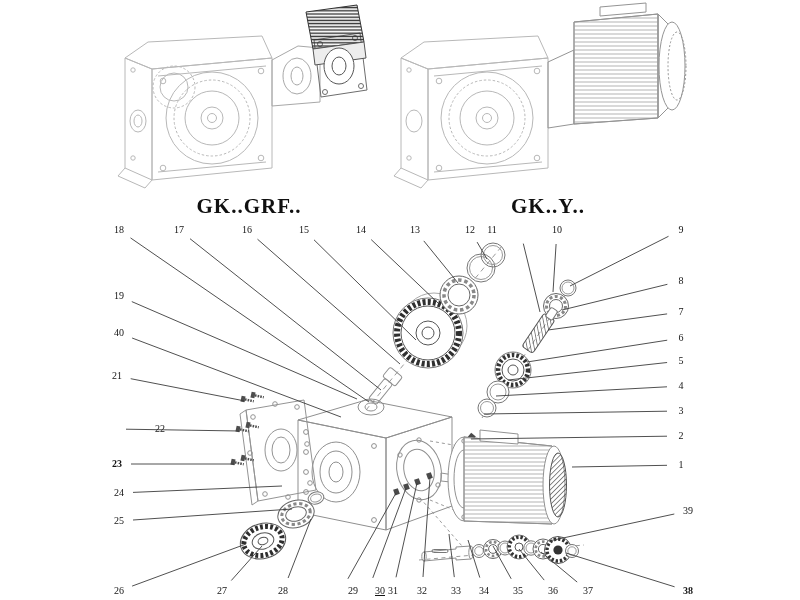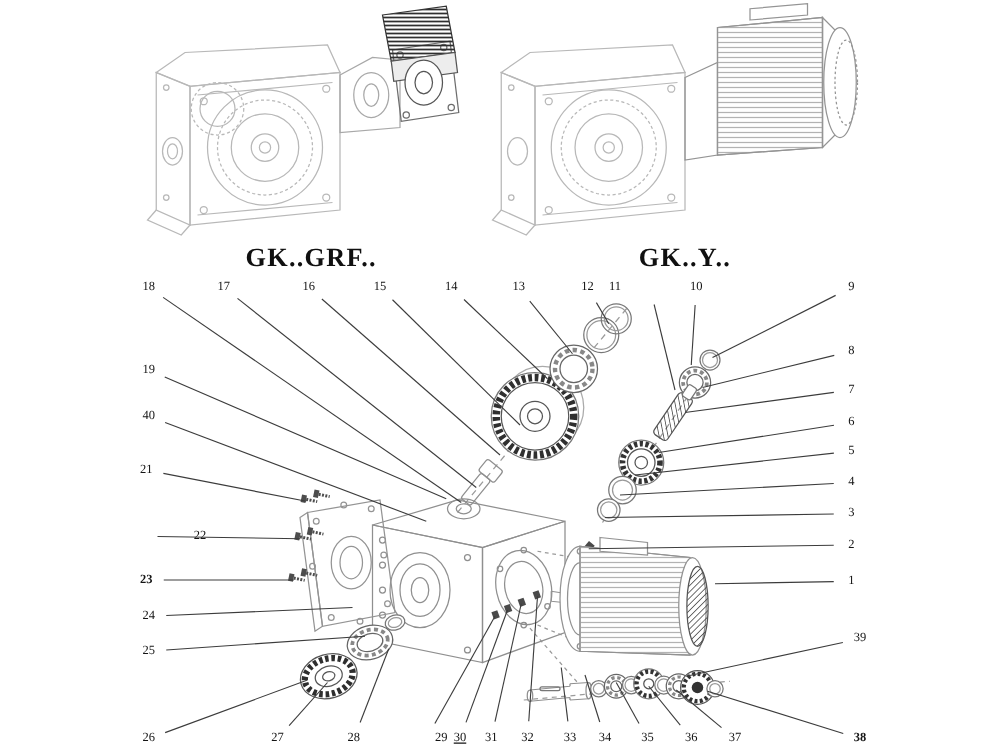--- a/index.html
+++ b/index.html
@@ -358,21 +358,21 @@
       <div class="callout" style="left: 119px; top: 333px;">40</div>
       <div class="callout" style="left: 117px; top: 376px;">21</div>
       <div class="callout" style="left: 112px; top: 429px; margin-left: 48px;">22</div>
       <div class="callout" style="left: 117px; top: 464px; font-weight: bold;">23</div>
       <div class="callout" style="left: 119px; top: 493px;">24</div>
       <div class="callout" style="left: 119px; top: 521px;">25</div>
       <div class="callout" style="left: 119px; top: 591px;">26</div>
       <div class="callout" style="left: 222px; top: 591px;">27</div>
       <div class="callout" style="left: 283px; top: 591px; text-align: center;">28</div>
       <div class="callout" style="left: 341px; top: 591px; margin-left: 12px;">29</div>
-      <div class="callout" style="left: 368px; top: 591px; text-decoration: underline;">30</div>
+      <div class="callout" style="left: 380px; top: 591px; text-decoration: underline;">30</div>
       <div class="callout" style="left: 393px; top: 591px;">31</div>
       <div class="callout" style="left: 422px; top: 591px;">32</div>
       <div class="callout" style="left: 456px; top: 591px;">33</div>
       <div class="callout" style="left: 484px; top: 591px;">34</div>
       <div class="callout" style="left: 518px; top: 591px;">35</div>
       <div class="callout" style="left: 553px; top: 591px;">36</div>
       <div class="callout" style="left: 588px; top: 591px;">37</div>
     </div>
 </div>
 

